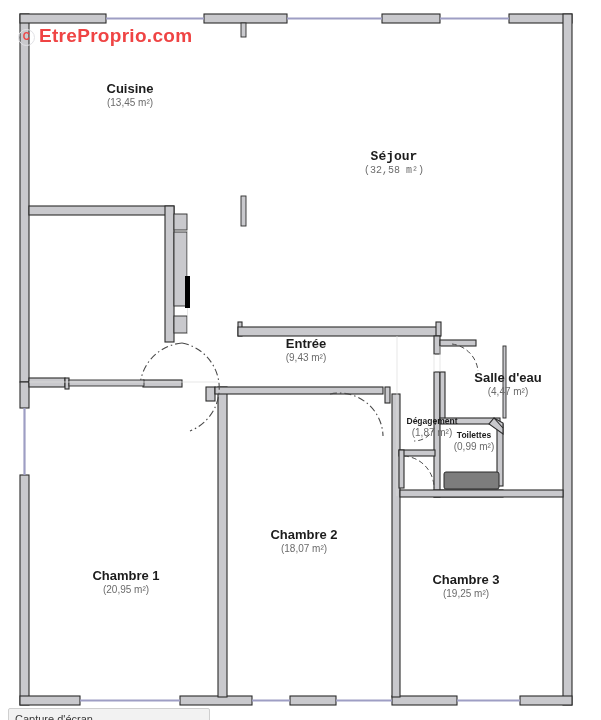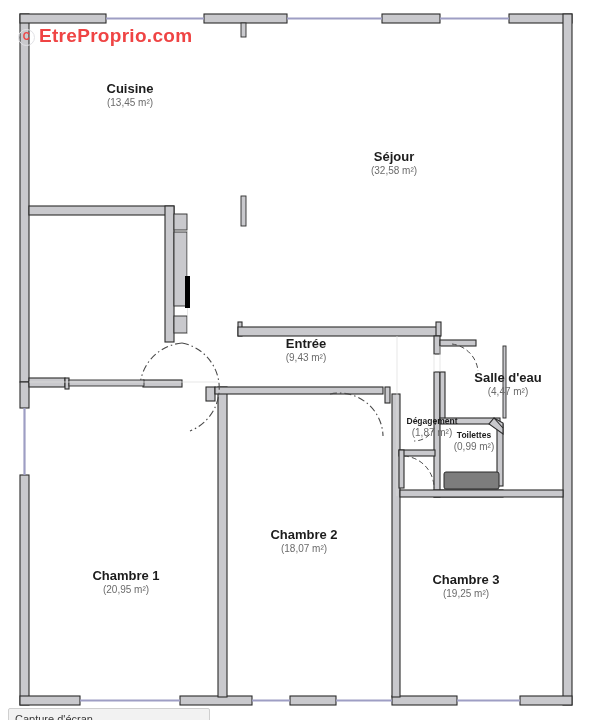--- a/index.html
+++ b/index.html
@@ -266,21 +266,21 @@
 
   <div id="watermark">
     <span class="wm-mark">C</span><span>EtreProprio.com</span>
   </div>
 
   <div id="labels-layer">
       <div class="room-label" style="left: 130px; top: 95px; transform: translate(-50%, -50%);">
         <span class="rl-name">Cuisine</span>
         <span class="rl-area">(13,45 m²)</span>
       </div>
-      <div class="room-label" style="left: 394px; top: 163px; transform: translate(-50%, -50%);">
+      <div class="room-label" style="left: 394px; top: 163px; transform: translate(-50%, -50%); font-family: Liberation Mono, monospace;">
         <span class="rl-name">Séjour</span>
         <span class="rl-area">(32,58 m²)</span>
       </div>
       <div class="room-label" style="left: 306px; top: 350px; transform: translate(-50%, -50%);">
         <span class="rl-name">Entrée</span>
         <span class="rl-area">(9,43 m²)</span>
       </div>
       <div class="room-label" style="left: 508px; top: 384px; transform: translate(-50%, -50%);">
         <span class="rl-name">Salle d'eau</span>
         <span class="rl-area">(4,47 m²)</span>

